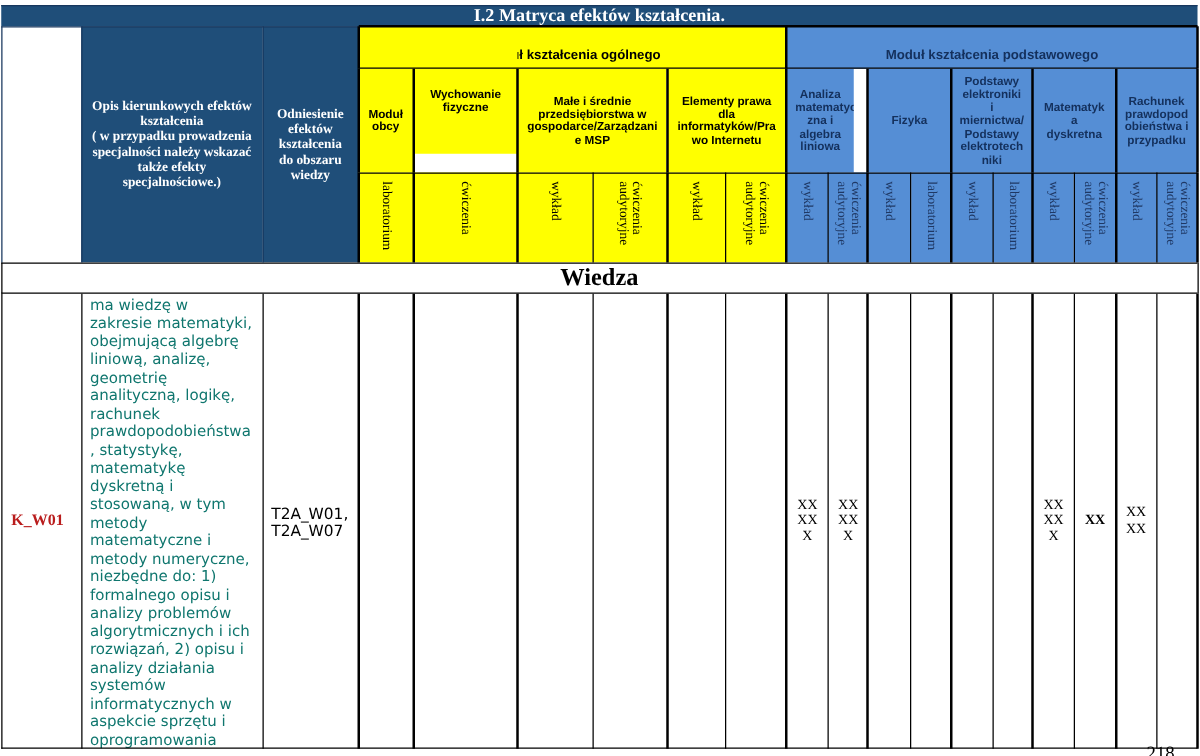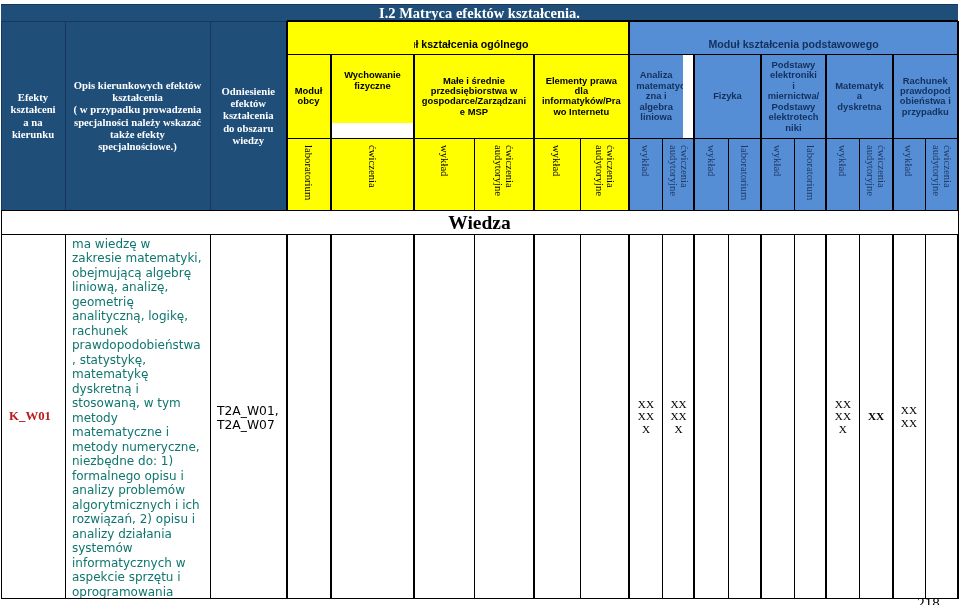--- a/index.html
+++ b/index.html
@@ -55,23 +55,20 @@
     <div class="tx">I.2 Matryca efektów kształcenia.</div>
   </div>
 
   <div class="cell yellow modlab" style="left:286.5px;top:21px;width:342.7px;height:33.5px;">
     <div class="tx">Moduł kształcenia ogólnego</div>
   </div>
   <div class="cell blue modlab" style="left:629.2px;top:21px;width:328.8px;height:33.5px;">
     <div class="tx">Moduł kształcenia podstawowego</div>
   </div>
 
-  <div class="cell navy lefthdr" style="left:1px;top:21px;width:64px;height:189px;padding:0 7px;">
-    <div class="tx">Efekty kształceni a na kierunku</div>
-  </div>
   <div class="cell navy lefthdr" style="left:65px;top:21px;width:145px;height:189px;padding:0 5px;">
     <div class="tx">Opis kierunkowych efektów kształcenia
 ( w przypadku prowadzenia specjalności należy wskazać także efekty
 specjalnościowe.)</div>
   </div>
   <div class="cell navy lefthdr" style="left:210px;top:21px;width:76.5px;height:189px;padding:0 7px;">
     <div class="tx">Odniesienie efektów kształcenia do obszaru wiedzy</div>
   </div>
 
   <div id="subject-layer">

